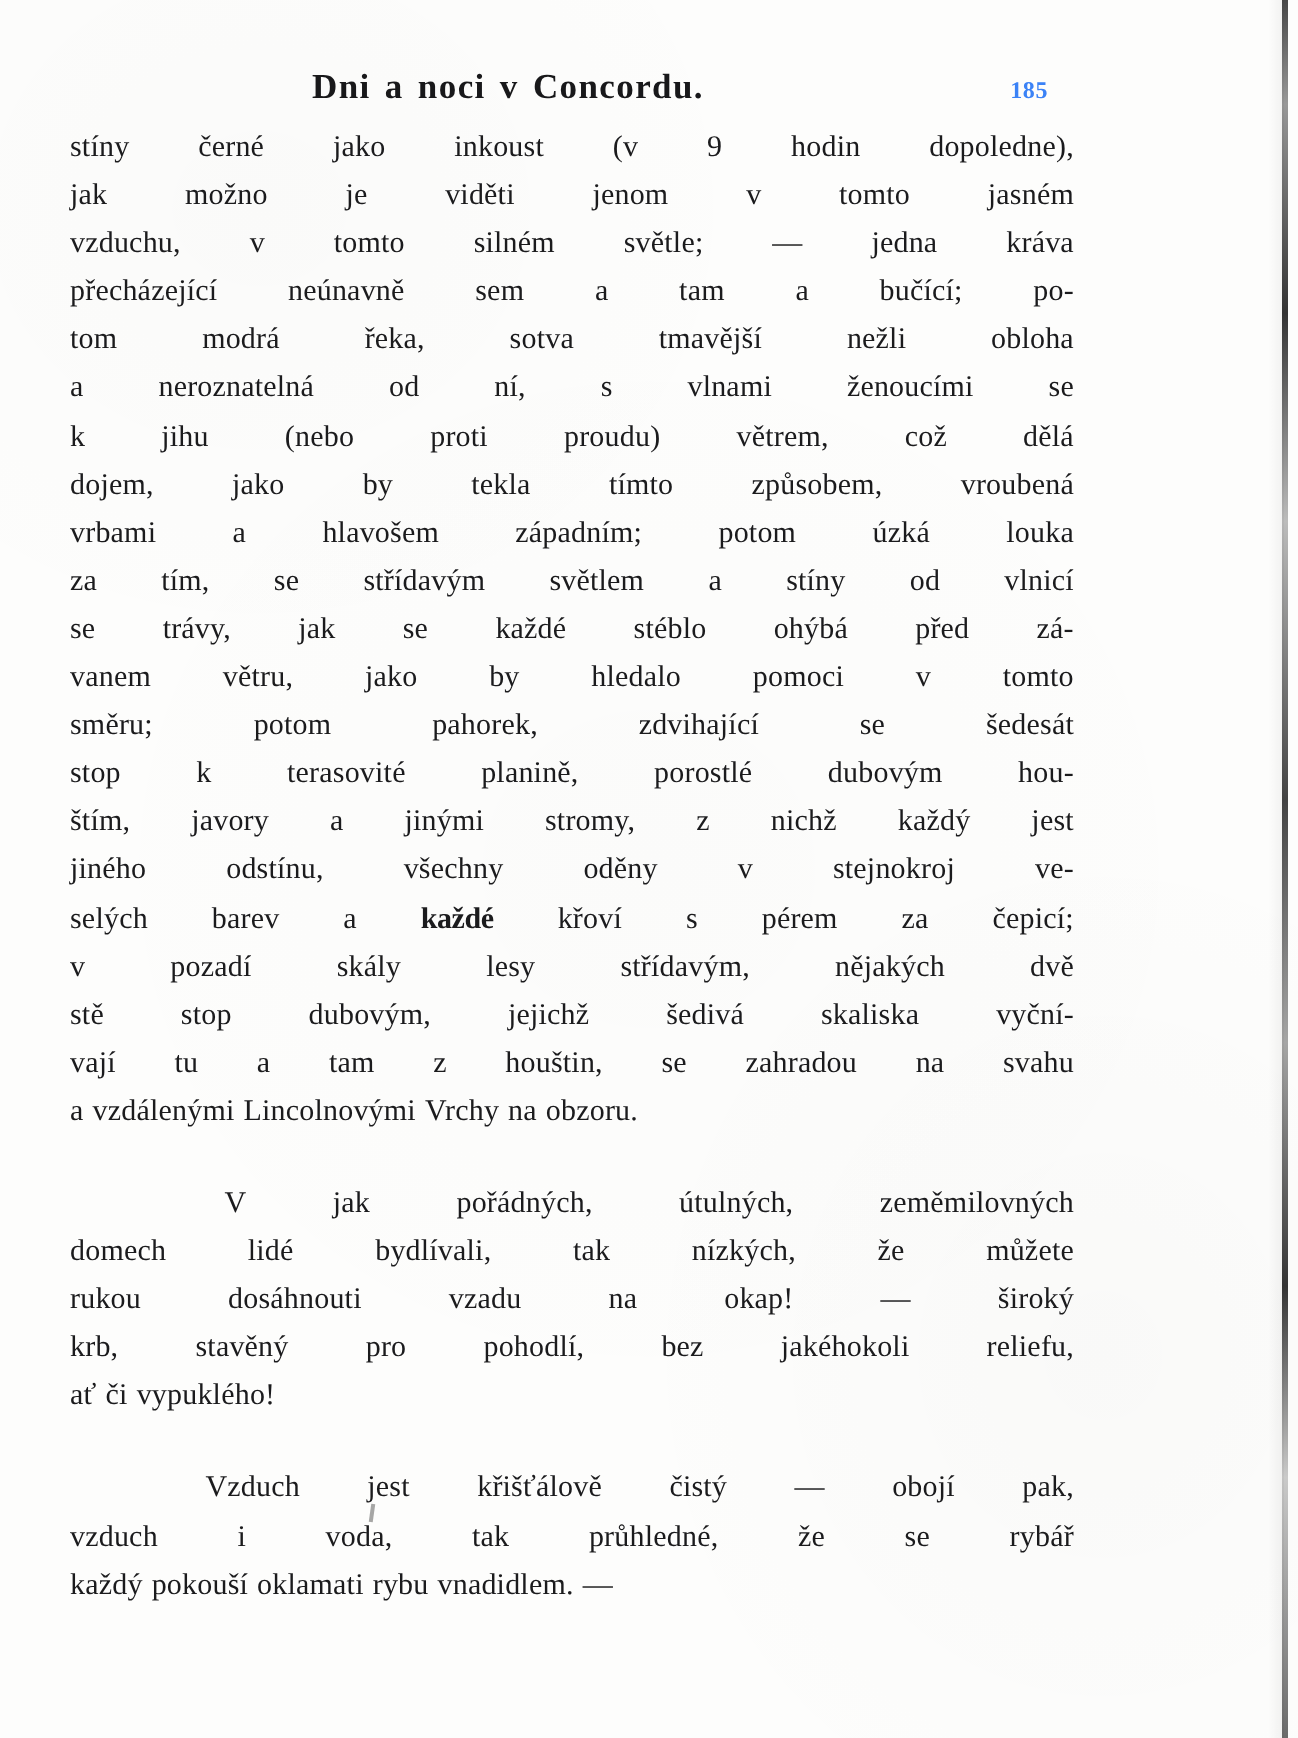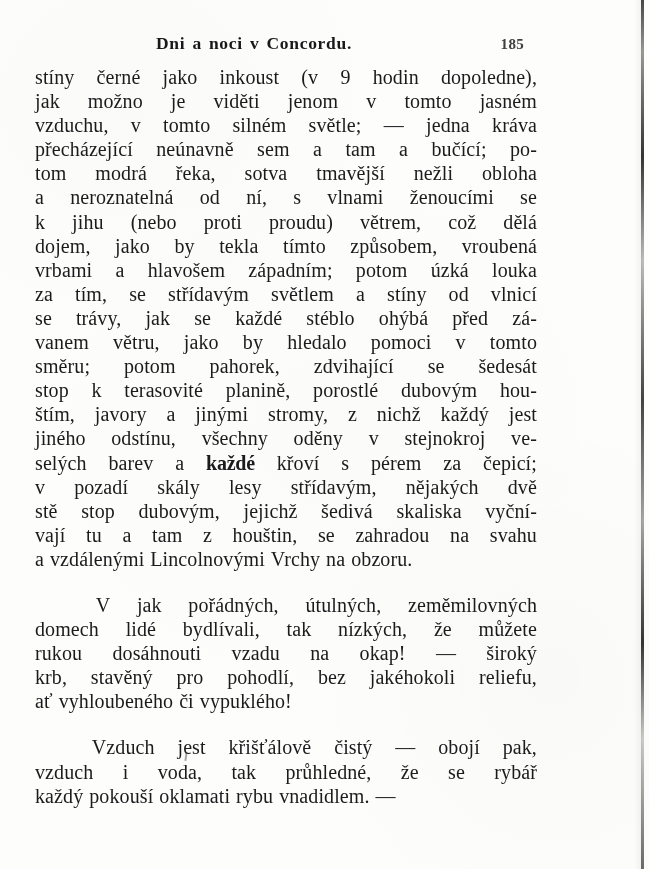--- a/index.html
+++ b/index.html
@@ -70,23 +70,23 @@
     justify-content: space-between;
   }
   .head-title {
     font-size: 17.5px;
     font-weight: bold;
     letter-spacing: 0.7px;
     color: #18181a;
     word-spacing: 2px;
   }
   .head-folio {
-    font-size: 15px;
+    font-size: 12px;
     font-weight: bold;
-    color: #404040;
+    color: #3b82f6;
     letter-spacing: 0.3px;
   }
 
   
   #text-block {
     position: absolute;
     top: 66px;
     left: 35px;
     width: 502px;
   }
@@ -95,21 +95,21 @@
     margin: 0;
   }
   .para-gap {
     height: 22px;
   }
 
   .line {
     display: flex;
     height: 24.1px;
     align-items: baseline;
-    font-size: 20px;
+    font-size: 15px;
     color: #1b1b1d;
     white-space: pre;
     letter-spacing: 0.1px;
   }
   
   .line.justify {
     justify-content: space-between;
   }
   
   .line.ragged {
@@ -183,21 +183,21 @@
         <div class="line justify"><span class="w">stě</span><span class="w">stop</span><span class="w">dubovým,</span><span class="w">jejichž</span><span class="w">šedivá</span><span class="w">skaliska</span><span class="w">vyční-</span></div>
         <div class="line justify"><span class="w">vají</span><span class="w">tu</span><span class="w">a</span><span class="w">tam</span><span class="w">z</span><span class="w">houštin,</span><span class="w">se</span><span class="w">zahradou</span><span class="w">na</span><span class="w">svahu</span></div>
         <div class="line ragged"><span class="w">a</span><span class="w">vzdálenými</span><span class="w">Lincolnovými</span><span class="w">Vrchy</span><span class="w">na</span><span class="w">obzoru.</span></div>
       </div>
       <div class="para-gap"></div>
       <div class="para">
         <div class="line justify"><span class="indent"></span><span class="w">V</span><span class="w">jak</span><span class="w">pořádných,</span><span class="w">útulných,</span><span class="w">zeměmilovných</span></div>
         <div class="line justify"><span class="w">domech</span><span class="w">lidé</span><span class="w">bydlívali,</span><span class="w">tak</span><span class="w">nízkých,</span><span class="w">že</span><span class="w">můžete</span></div>
         <div class="line justify"><span class="w">rukou</span><span class="w">dosáhnouti</span><span class="w">vzadu</span><span class="w">na</span><span class="w">okap!</span><span class="w">—</span><span class="w">široký</span></div>
         <div class="line justify"><span class="w">krb,</span><span class="w">stavěný</span><span class="w">pro</span><span class="w">pohodlí,</span><span class="w">bez</span><span class="w">jakéhokoli</span><span class="w">reliefu,</span></div>
-        <div class="line ragged"><span class="w">ať</span><span class="w">vyhloubeného</span><span class="w">či</span><span class="w">vypuklého!</span></div>
+        <div class="line ragged"><span class="w">ať</span><span class="w">či</span><span class="w">vypuklého!</span></div>
       </div>
       <div class="para-gap"></div>
       <div class="para">
         <div class="line justify"><span class="indent"></span><span class="w">Vzduch</span><span class="w">jest</span><span class="w">křišťálově</span><span class="w">čistý</span><span class="w">—</span><span class="w">obojí</span><span class="w">pak,</span></div>
         <div class="line justify"><span class="w">vzduch</span><span class="w">i</span><span class="w">voda,</span><span class="w">tak</span><span class="w">průhledné,</span><span class="w">že</span><span class="w">se</span><span class="w">rybář</span></div>
         <div class="line ragged"><span class="w">každý</span><span class="w">pokouší</span><span class="w">oklamati</span><span class="w">rybu</span><span class="w">vnadidlem.</span><span class="w">—</span></div>
       </div>
     </div>
 
   <div id="speck"></div>

